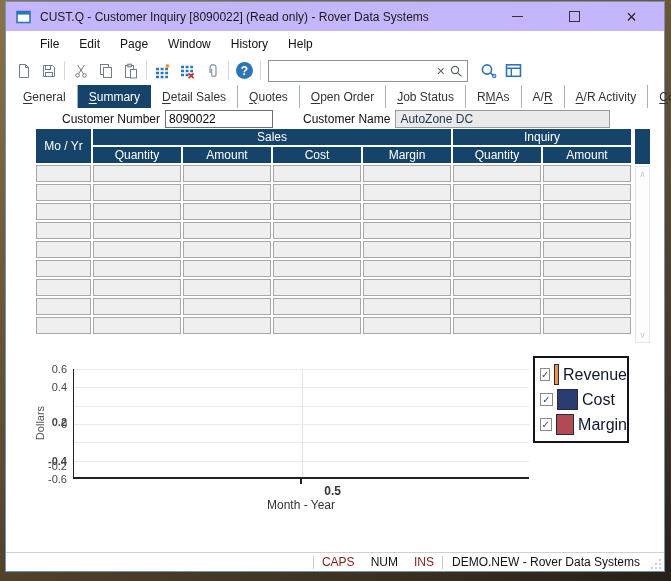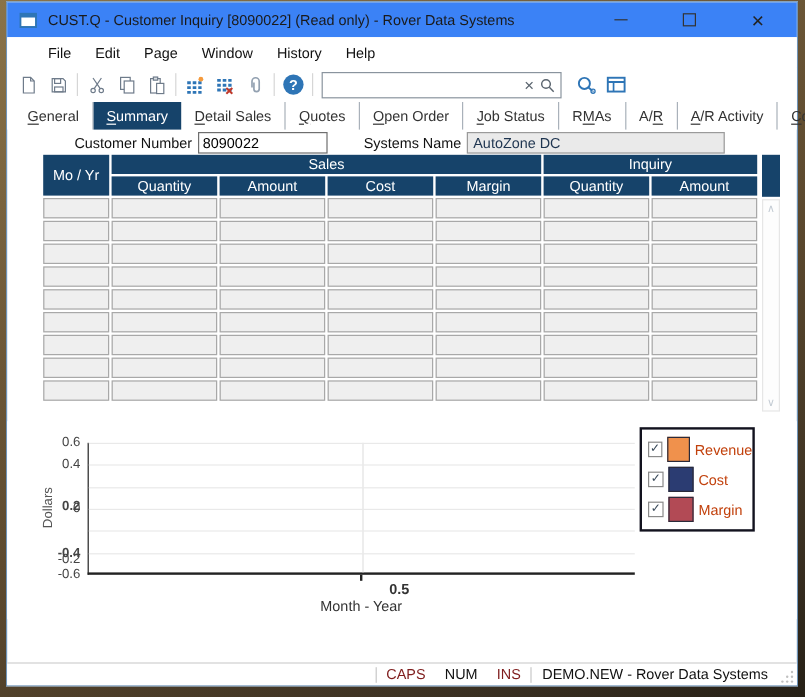--- a/index.html
+++ b/index.html
@@ -9,21 +9,21 @@
     font-family: "Liberation Sans", sans-serif;
     background: linear-gradient(155deg, #8a7348 0%, #6b5636 35%, #57452c 60%, #3a3022 85%, #262016 100%);
   }
   .window {
     position: absolute; left: 5px; top: 1px; width: 660px; height: 571px;
     background: #ffffff; border: 1px solid #6f94b8;
   }
 
   
   .titlebar { position: absolute; top: 0; left: 0; right: 0; height: 29px;
-    display: flex; align-items: center; padding: 0 10px; background: #3b82f6; }
+    display: flex; align-items: center; padding: 0 10px; background: #c4b5fd; }
   .title-text { font-size: 12px; color: #1a1a1a; margin-left: 8px; white-space: nowrap; }
   .win-controls { margin-left: auto; display: flex; align-items: center; gap: 32px; padding-right: 10px; }
   .btn-min { width: 11px; height: 1px; background: #333; display: inline-block; }
   .btn-max { width: 11px; height: 11px; border: 1px solid #333; display: inline-block; }
   .btn-close { font-size: 18px; color: #222; line-height: 1; font-weight: 400; }
 
   
   .menubar { position: absolute; top: 29px; left: 0; right: 0; height: 25px;
     display: flex; align-items: center; padding-left: 24px; background: #fff; }
   .menu-item { font-size: 12px; color: #111; padding: 4px 10px; cursor: default; }
@@ -87,21 +87,21 @@
   .xticklabel { position: absolute; left: 255px; top: 133px; width: 80px; text-align: right;
     font-size: 12px; color: #333; font-weight: bold; }
   .xlabel { position: absolute; left: 215px; top: 147px; width: 160px; text-align: center;
     font-size: 12px; color: #333; }
   .legend { position: absolute; left: 527px; top: 5px; width: 96px; border: 2px solid #12121e;
     background: #fff; padding: 4px 0 4px 5px; }
   .legend-row { display: flex; align-items: center; gap: 4px; height: 25px; }
   .legend-check { width: 13px; height: 13px; border: 1px solid #8a8a8a; background: #fff;
     font-size: 10px; color: #3a4a5a; display: flex; align-items: center; justify-content: center; line-height: 1; }
   .legend-swatch { width: 21px; height: 21px; border: 1px solid #2a2a3a; }
-  .legend-label { font-size: 12px; color: #c2410c; }
+  .legend-label { font-size: 16px; color: #0f172a; }
 
   
   .statusbar { position: absolute; left: 0; right: 0; bottom: 0; height: 19px;
     border-top: 1px solid #d0d0d0; background: #fff; display: flex; align-items: center; font-size: 12px; }
   .sb-spacer { flex: 1; }
   .sb-div { width: 1px; height: 13px; background: #c8c8c8; }
   .sb-key { padding: 0 8px; color: #7f1d1d; }
   .sb-key.active { color: #111; }
   .sb-msg { padding: 0 9px; color: #111; white-space: nowrap; }
   .sb-grip { width: 14px; height: 14px; margin-right: 1px; align-self: flex-end; }
@@ -269,21 +269,21 @@
         <span class="tab">A/<u>R</u></span>
         <span class="tab"><u>A</u>/R Activity</span>
         <span class="tab"><u>C</u>ontacts</span>
       </span>
 
   </div>
 
   <div class="fieldrow">
     <span class="lbl-custnum">Customer Number</span>
     <input class="inp-custnum" type="text" value="8090022" style="">
-    <span class="lbl-custname">Systems Name</span>
+    <span class="lbl-custname">Customer Name</span>
     <span class="fld-custname">AutoZone DC</span>
   </div>
 
   <table class="datatable">
       <colgroup>
         <col style="width:55px">
         <col style="width:88px">
         <col style="width:88px">
         <col style="width:88px">
         <col style="width:88px">

